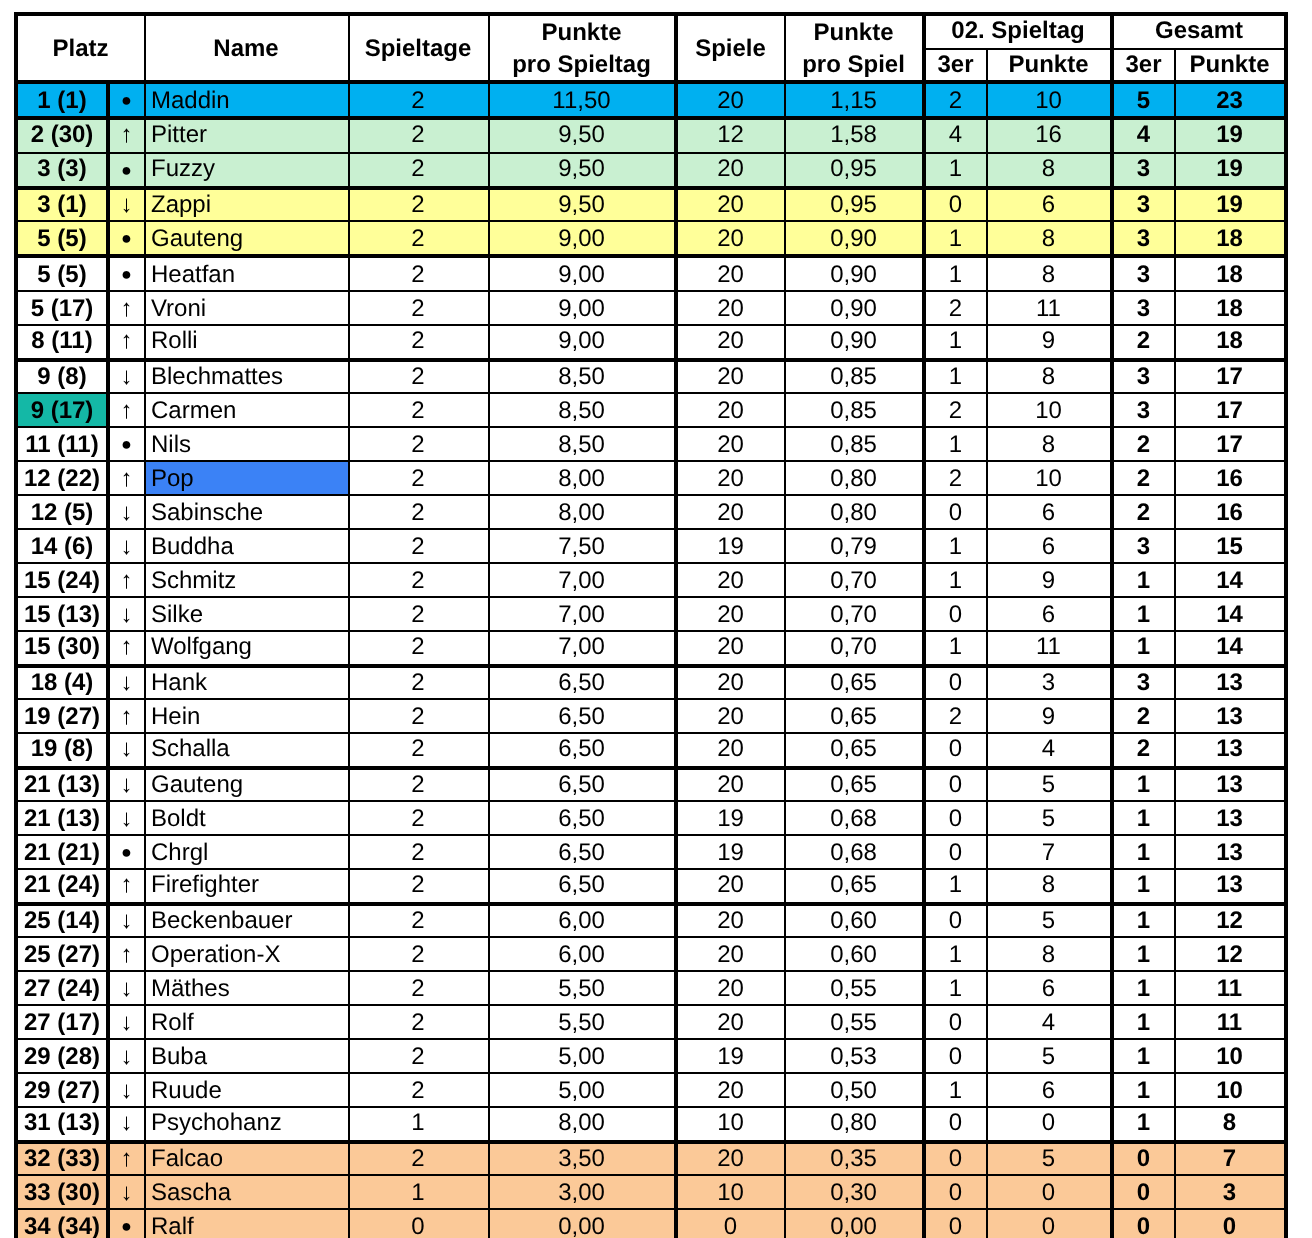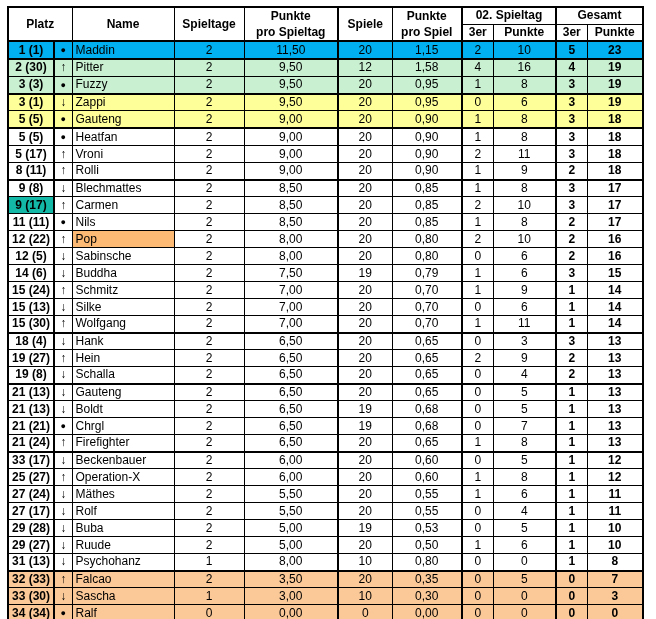--- a/index.html
+++ b/index.html
@@ -206,21 +206,21 @@
           <td style="background: rgb(255, 255, 255);">20</td>
           <td class="br2" style="background: rgb(255, 255, 255);">0,85</td>
           <td style="background: rgb(255, 255, 255);">1</td>
           <td class="br2" style="background: rgb(255, 255, 255);">8</td>
           <td class="c-bold" style="background: rgb(255, 255, 255);">2</td>
           <td class="c-bold" style="background: rgb(255, 255, 255);">17</td>
         </tr>
         <tr>
           <td class="c-rank br2" style="background: rgb(255, 255, 255);">12 (22)</td>
           <td class="c-sym" style="background: rgb(255, 255, 255);"><span>↑</span></td>
-          <td class="c-name" style="background: #fdba74; margin-top: 11px;">Pop</td>
+          <td class="c-name" style="background: #3b82f6; margin-top: 11px;">Pop</td>
           <td style="background: rgb(255, 255, 255);">2</td>
           <td class="br2" style="background: rgb(255, 255, 255);">8,00</td>
           <td style="background: rgb(255, 255, 255);">20</td>
           <td class="br2" style="background: rgb(255, 255, 255);">0,80</td>
           <td style="background: rgb(255, 255, 255);">2</td>
           <td class="br2" style="background: rgb(255, 255, 255);">10</td>
           <td class="c-bold" style="background: rgb(255, 255, 255);">2</td>
           <td class="c-bold" style="background: rgb(255, 255, 255);">16</td>
         </tr>
         <tr>
@@ -373,21 +373,21 @@
           <td style="background: rgb(255, 255, 255);">2</td>
           <td class="br2" style="background: rgb(255, 255, 255);">6,50</td>
           <td style="background: rgb(255, 255, 255);">20</td>
           <td class="br2" style="background: rgb(255, 255, 255);">0,65</td>
           <td style="background: rgb(255, 255, 255);">1</td>
           <td class="br2" style="background: rgb(255, 255, 255);">8</td>
           <td class="c-bold" style="background: rgb(255, 255, 255);">1</td>
           <td class="c-bold" style="background: rgb(255, 255, 255);">13</td>
         </tr>
         <tr>
-          <td class="c-rank br2" style="background: rgb(255, 255, 255);">33 (17)</td>
+          <td class="c-rank br2" style="background: rgb(255, 255, 255);">25 (14)</td>
           <td class="c-sym" style="background: rgb(255, 255, 255);"><span>↓</span></td>
           <td class="c-name" style="background: rgb(255, 255, 255);">Beckenbauer</td>
           <td style="background: rgb(255, 255, 255);">2</td>
           <td class="br2" style="background: rgb(255, 255, 255);">6,00</td>
           <td style="background: rgb(255, 255, 255);">20</td>
           <td class="br2" style="background: rgb(255, 255, 255);">0,60</td>
           <td style="background: rgb(255, 255, 255);">0</td>
           <td class="br2" style="background: rgb(255, 255, 255);">5</td>
           <td class="c-bold" style="background: rgb(255, 255, 255);">1</td>
           <td class="c-bold" style="background: rgb(255, 255, 255);">12</td>

